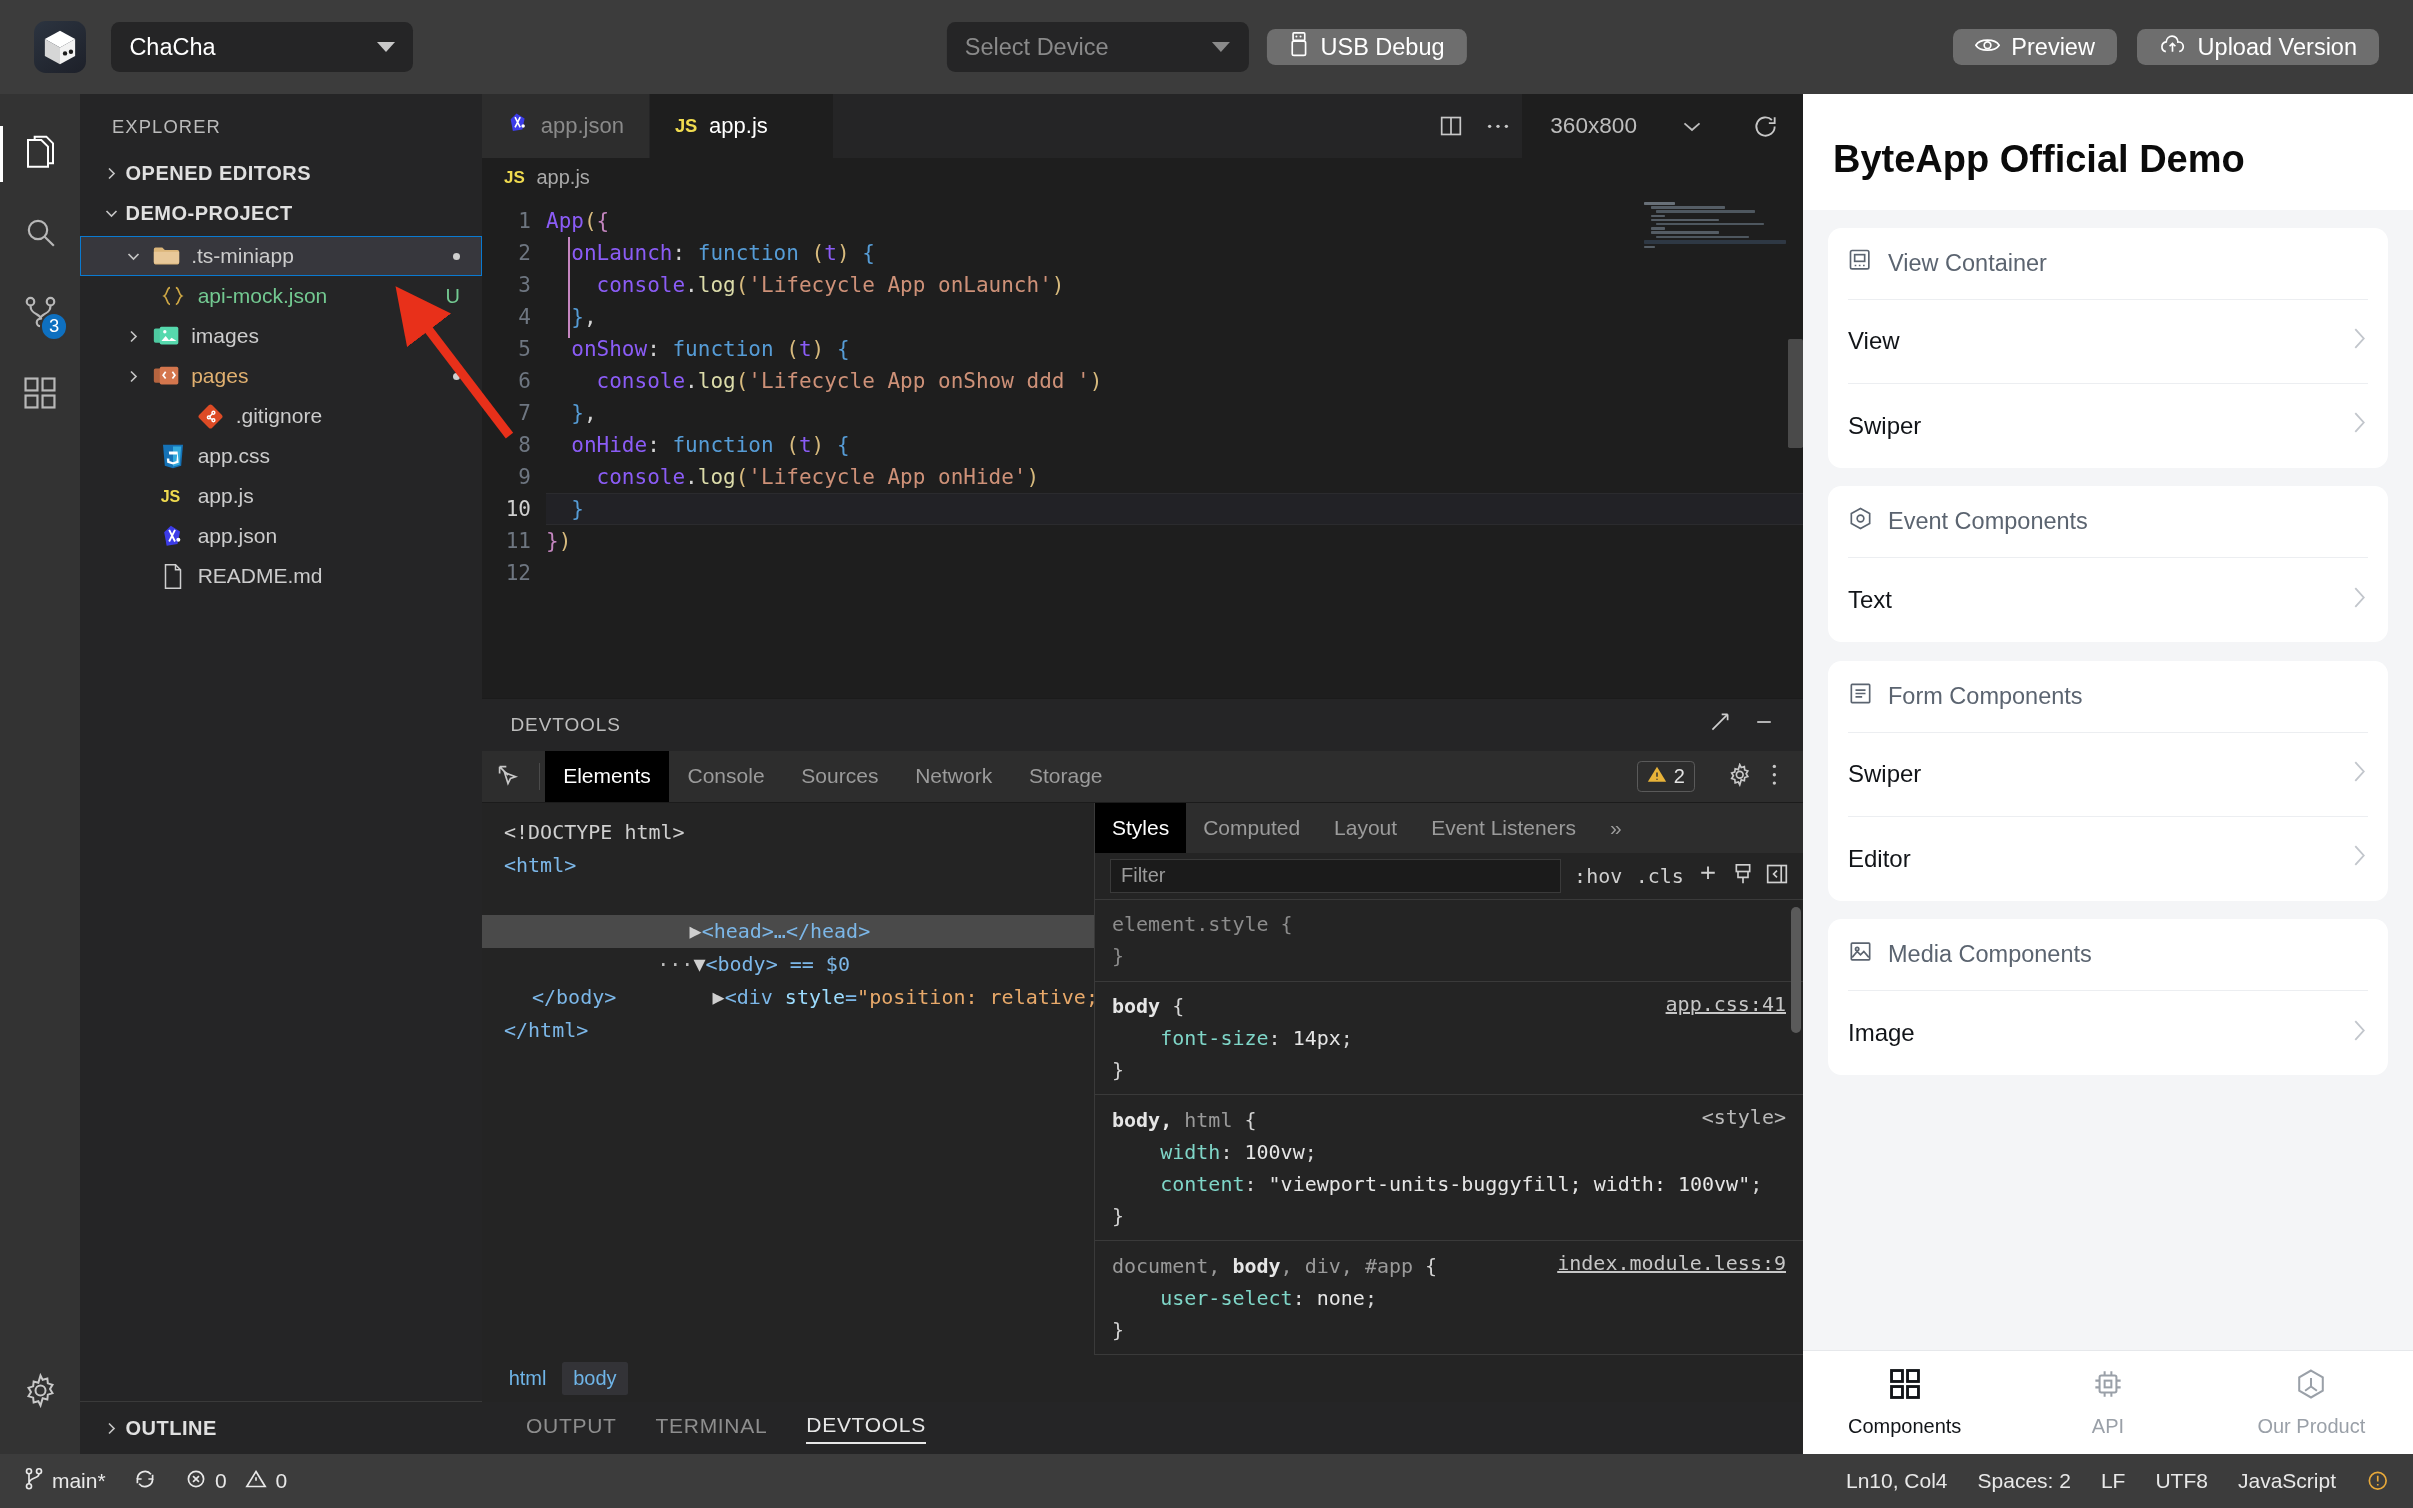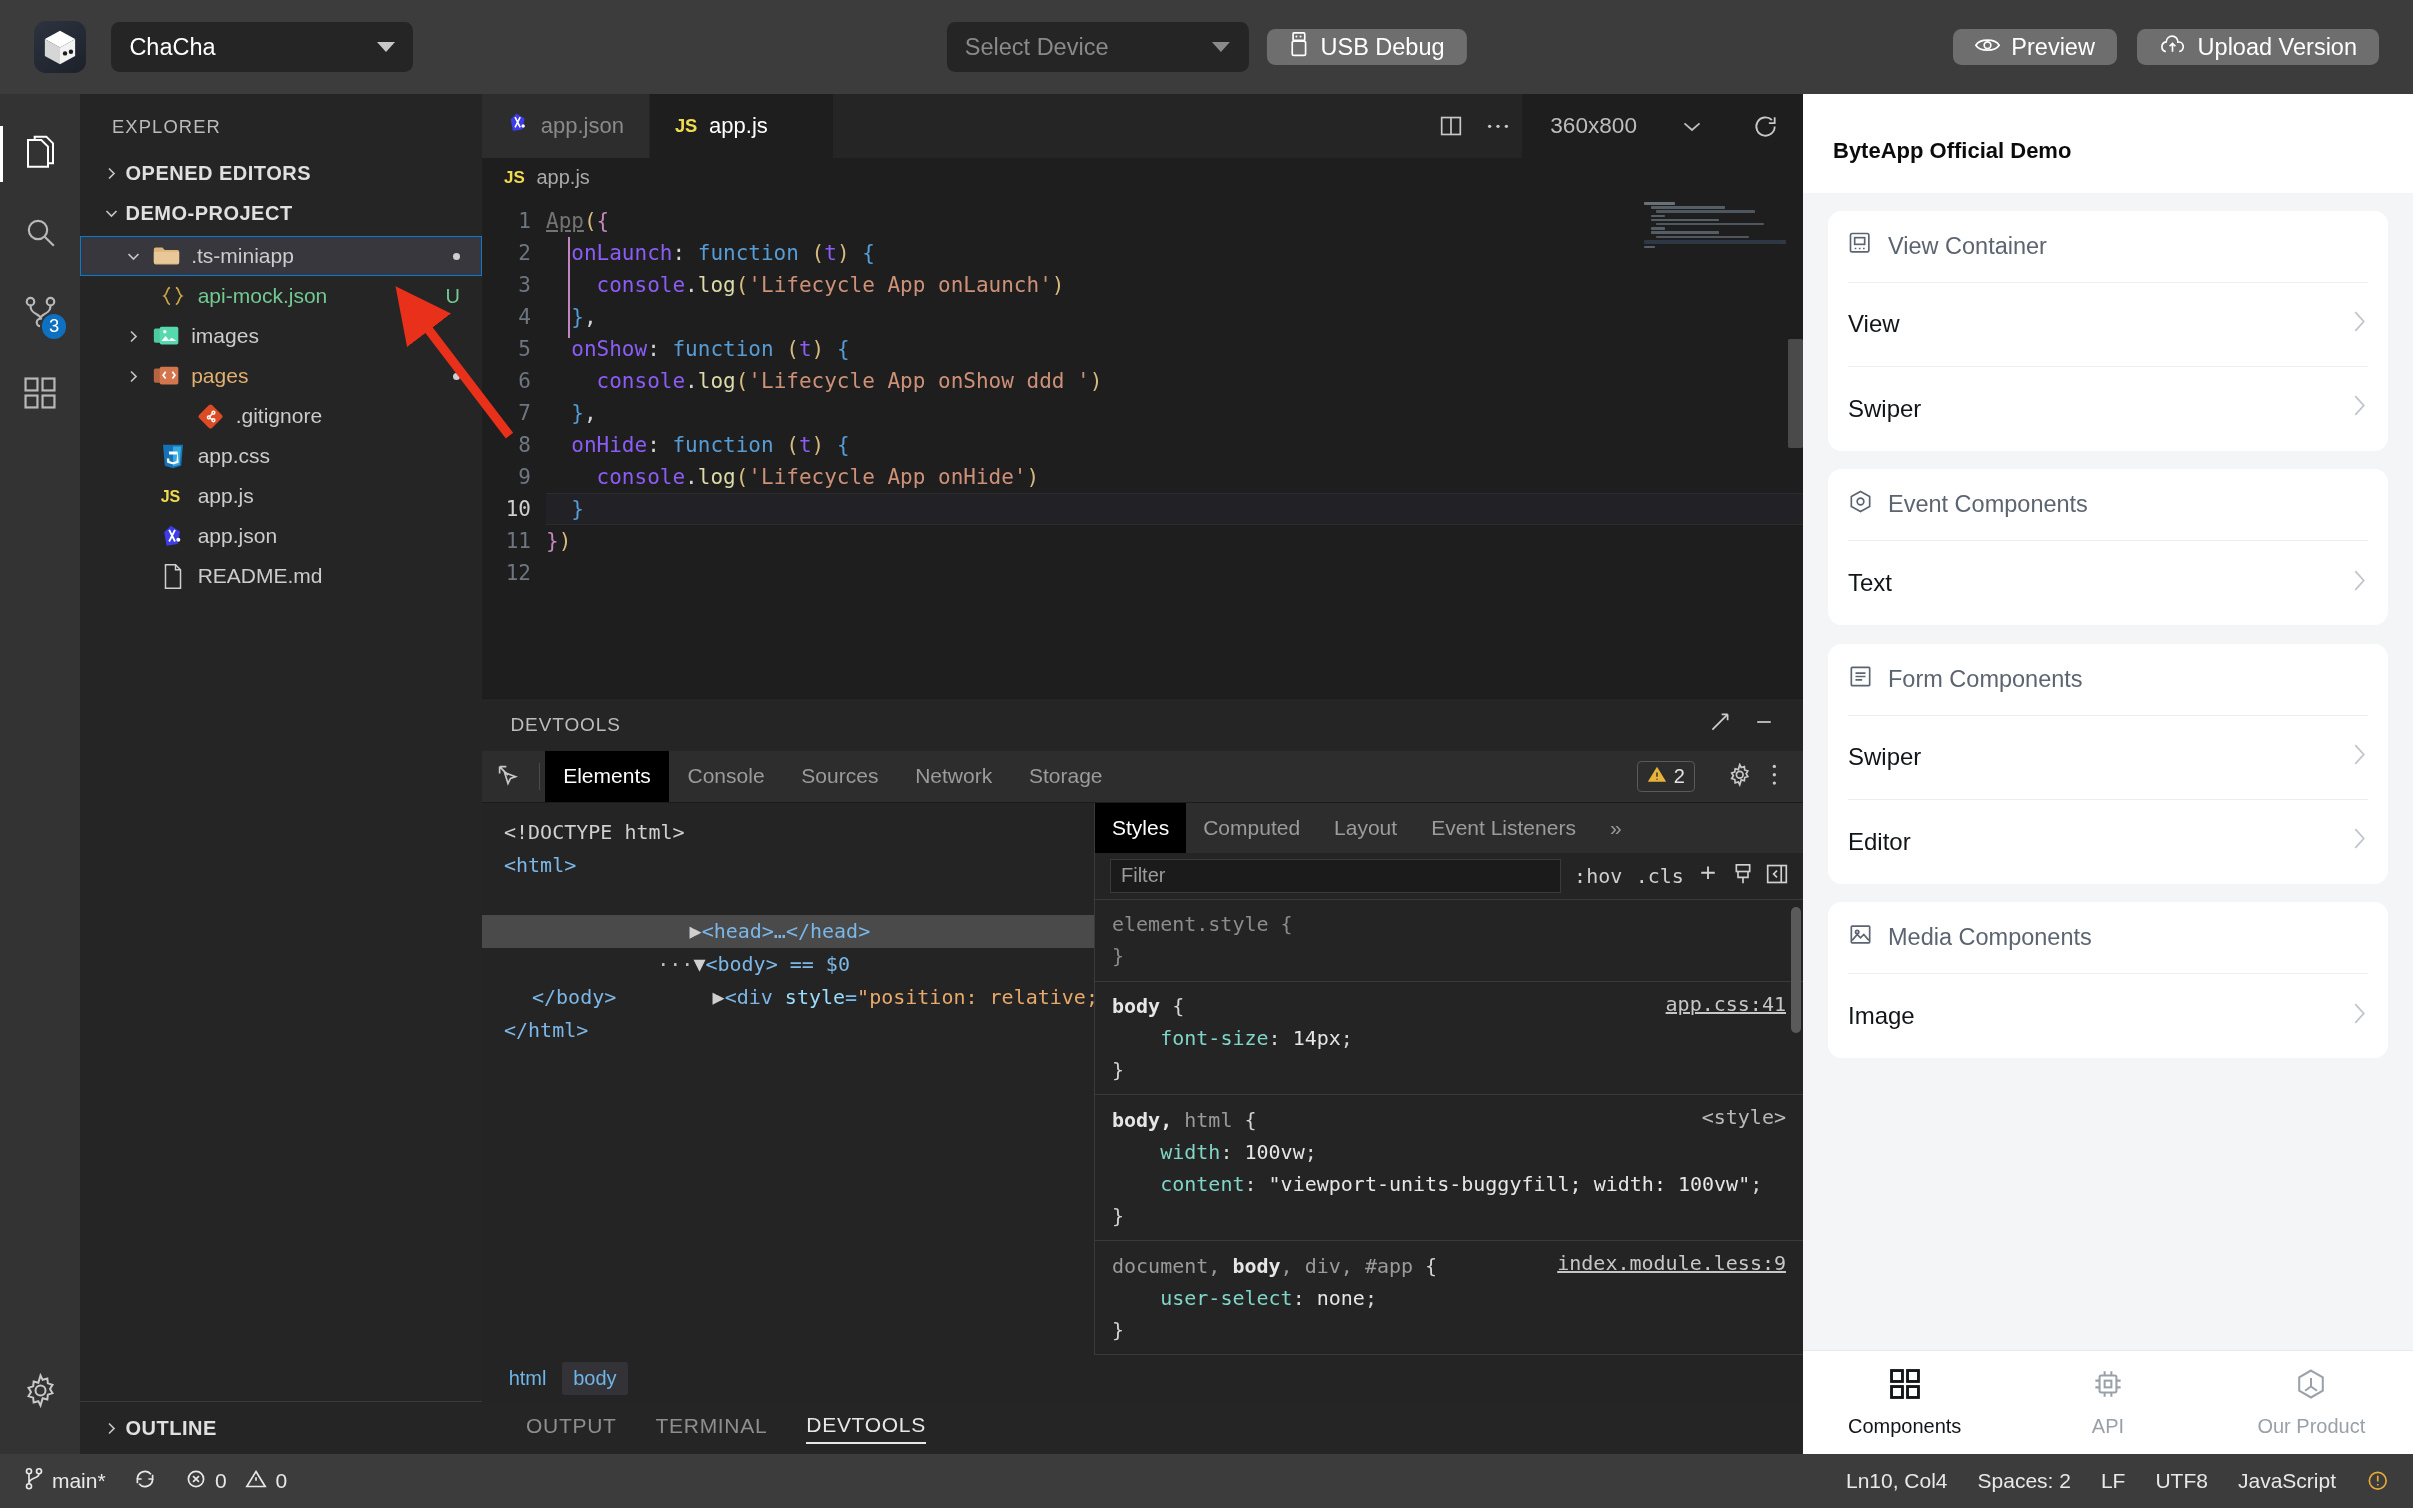--- a/index.html
+++ b/index.html
@@ -88,21 +88,21 @@
 
   .breadcrumb { height: 39px; flex: 0 0 39px; display: flex; align-items: center; gap: 11.7px; padding-left: 22px; font-size: 20px; color: #a9a9a9; background: #1e1e1e; }
 
   .editor { flex: 1; position: relative; overflow: hidden; background: #1e1e1e; display: flex; }
   .gutter { width: 64px; flex: 0 0 64px; text-align: right; padding-top: 8.4px; color: #6e7681; font-size: 21px; font-family: "DejaVu Sans Mono", monospace; }
   .gutter div { height: 32px; line-height: 32px; padding-right: 15px; }
   .gutter div.cur { color: #cfcfcf; }
   .code { flex: 1; padding-top: 8.4px; font-family: "DejaVu Sans Mono", monospace; font-size: 21px; position: relative; }
   .code .ln { height: 32px; line-height: 32px; white-space: pre; }
   .code .ln.hl { background: #222226; border-top:0.8px solid #2b2b2e; border-bottom:0.8px solid #2b2b2e; box-sizing: content-box; height: 30px; line-height: 30px;}
-  .c-def { color: #737373; text-decoration: underline; } .c-key { color: #569cd6; }
+  .c-def { color: #8b5cf6; } .c-key { color: #569cd6; }
   .c-fn  { color: #dcdcaa; } .c-str { color: #ce9178; } .c-obj { color: #8b5cf6; }
   .c-brk { color: #569cd6; } .c-y { color: #d7ba7d; } .c-pink { color: #c586c0; }
   .c-plain { color: #d4d4d4; }
   .minimap { position: absolute; right: 17px; top: 5px; width: 142px; height: 50px; opacity: .6; }
   .mm-line { height: 2.5px; margin-bottom: 1.7px; border-radius: 0.8px; }
   .scrollbar-v { position: absolute; right: 0; top: 142px; width: 15px; height: 109px; background: #4a4a4a; border-radius: 1.7px; }
 
   
   .devtools { flex: 0 0 561px; background: #252526; display: flex; flex-direction: column; border-top: 0.8px solid #1b1b1b; }
   .dt-head { height: 52px; flex: 0 0 52px; display: flex; align-items: center; padding: 0 28.5px; color: #bdbdbd; font-size: 19px; letter-spacing: 0.9px; }
@@ -139,21 +139,21 @@
   .src.plain { text-decoration: none; color: #b9b9b9; }
   .rule.dim .rl { color: #8c8c8c; }
   .st-scroll { position: absolute; right: 1.7px; top: 6.7px; width: 10px; height: 126px; background: #5a5a5a; border-radius: 5px;}
 
   .panel-tabs { height: 52px; flex: 0 0 52px; background: #252526; display: flex; align-items: center; padding-left: 44px; gap: 39px; }
   .ptab { font-size: 21px; color: #8e8e8e; letter-spacing: 0.7px; padding-bottom: 5px; cursor: pointer; }
   .ptab.active { color: #e7e7e7; border-bottom: 2.5px solid #e7e7e7; }
 
   
   .preview { width: 610px; flex: 0 0 610px; background: #f4f5f7; display: flex; flex-direction: column; }
-  .pv-head { background: #fff; padding: 44px 30px 28.5px; font-size: 22px; font-weight: bold; color: #0b0b0b; }
+  .pv-head { background: #fff; padding: 44px 30px 28.5px; font-size: 38px; font-weight: bold; color: #0b0b0b; }
   .pv-body { flex: 1; padding: 18.4px 25px 0; overflow: hidden; }
   .card { background: #fff; border-radius: 13.4px; margin-bottom: 18.4px; padding: 0 20px; }
   .card-h { display: flex; align-items: center; gap: 15px; height: 72px; font-size: 23.5px; color: #5b6470; border-bottom: 0.8px solid #eceef1; }
   .card-row { display: flex; align-items: center; height: 84px; font-size: 24px; color: #111418; border-bottom: 0.8px solid #eceef1; cursor: pointer;}
   .card-row:last-child { border-bottom: none; }
   .chev-r { margin-left: auto; }
   .pv-tabbar { height: 104px; flex: 0 0 104px; background: #fff; border-top: 0.8px solid #e6e8eb; display: flex; align-items: center; }
   .pv-tab { flex: 1; display: flex; flex-direction: column; align-items: center; gap: 10px; font-size: 20px; color: #9aa0a8; cursor: pointer;}
   .pv-tab.active { color: #111418; }
 

